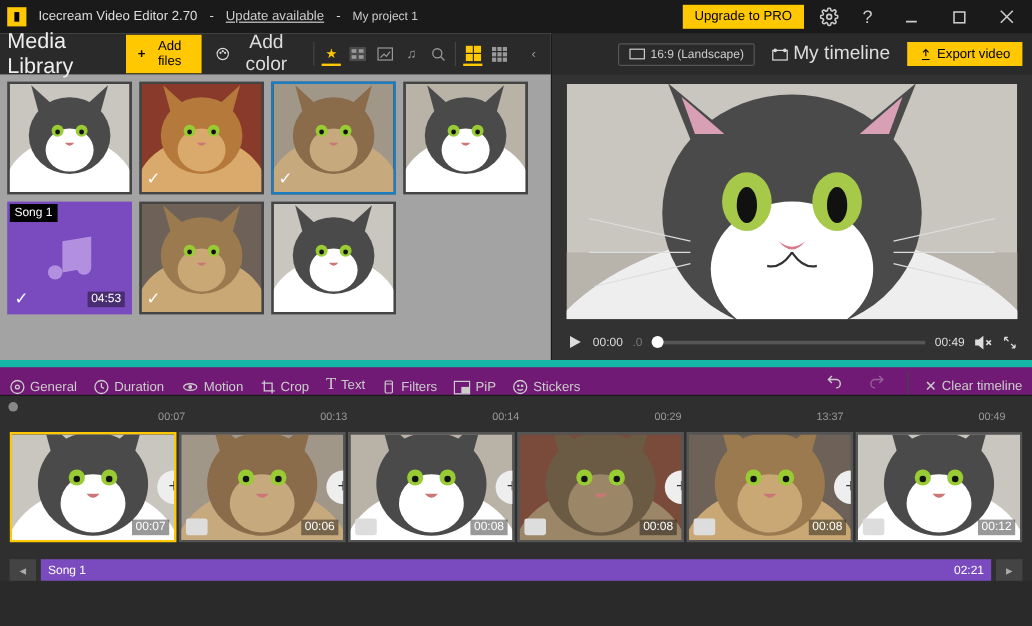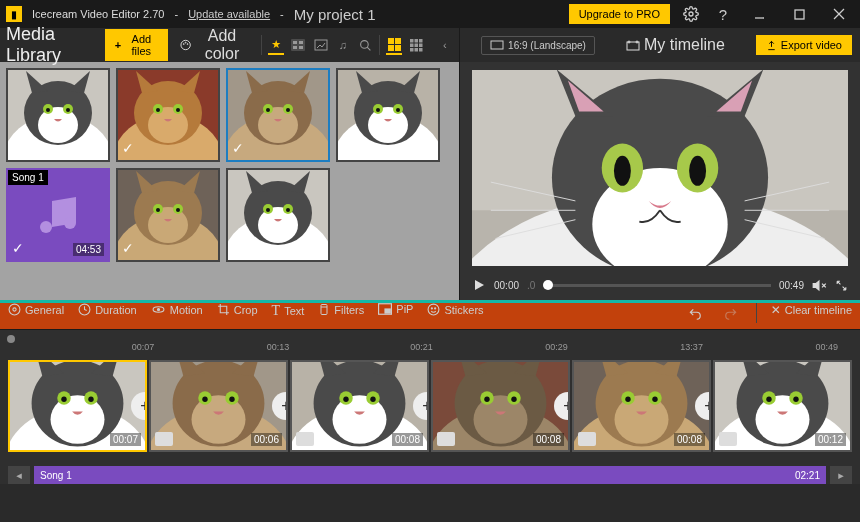--- a/index.html
+++ b/index.html
@@ -1,21 +1,21 @@
 <!DOCTYPE html>
 <html><head>
 <meta charset="utf-8">
 <style>
   *{box-sizing:border-box;margin:0;padding:0;font-family:"Segoe UI",Arial,sans-serif;user-select:none}
   body{background:#2a2a2a;color:#ddd;width:860px;height:522px;overflow:hidden;font-size:11px}
   .titlebar{height:28px;background:#1a1a1a;display:flex;align-items:center;padding:0 6px;gap:10px}
   .logo{width:16px;height:16px;background:#ffc800;display:flex;align-items:center;justify-content:center;color:#000;font-weight:bold;font-size:10px}
   .titlebar .appname{color:#ddd;font-size:11px}
   .titlebar .update{color:#ccc;text-decoration:underline;font-size:11px}
-  .titlebar .proj{color:#ccc;font-size:15px}
+  .titlebar .proj{color:#ccc;font-size:10px}
   .titlebar .spacer{flex:1}
   .btn-yellow{background:#ffc800;color:#000;border:none;padding:4px 10px;font-size:11px;display:flex;align-items:center;gap:4px;cursor:pointer}
   .iconbtn{width:22px;height:22px;display:flex;align-items:center;justify-content:center;color:#ccc;cursor:pointer}
   .winbtn{width:30px;height:24px;display:flex;align-items:center;justify-content:center;color:#ccc;cursor:pointer}
 
   .upper{display:flex;height:272px}
   .library{width:460px;background:#a3a3a3;display:flex;flex-direction:column;border-right:1px solid #1a1a1a}
   .lib-header{height:34px;display:flex;align-items:center;padding:0 6px;gap:6px;background:#2a2a2a}
   .lib-title{font-size:18px;color:#eee;font-weight:400;margin-right:4px}
   .btn-outline{background:transparent;color:#ddd;border:none;display:flex;align-items:center;gap:4px;font-size:16px;cursor:pointer;padding:4px 6px}
@@ -24,28 +24,28 @@
   .toolicon.active{color:#ffc800;border-bottom:2px solid #ffc800}
   .lib-grid{padding:6px;display:flex;flex-wrap:wrap;gap:6px;align-content:flex-start}
   .thumb{width:104px;height:94px;background:#444;position:relative;border:2px solid transparent;cursor:pointer;overflow:hidden}
   .thumb.sel{border-color:#1d7dc1}
   .check{position:absolute;left:4px;bottom:4px;color:#fff;font-size:14px}
   .dur{position:absolute;right:4px;bottom:4px;color:#fff;font-size:10px;background:rgba(0,0,0,.4);padding:1px 3px}
   .songlabel{position:absolute;left:0;top:0;background:#000;color:#fff;font-size:10px;padding:2px 4px}
   .audio-thumb{background:#7a4bbf;display:flex;align-items:center;justify-content:center}
 
   .preview{flex:1;background:#323232;display:flex;flex-direction:column}
-  .prev-bar{height:34px;display:flex;align-items:center;justify-content:flex-end;padding:0 8px;gap:25px;background:#2a2a2a}
+  .prev-bar{height:34px;display:flex;align-items:center;justify-content:flex-end;padding:0 8px;gap:8px;background:#2a2a2a}
   .pill{border:1px solid #555;padding:3px 8px;font-size:10px;color:#ccc;display:flex;align-items:center;gap:4px;cursor:pointer;border-radius:2px}
   .prev-video{flex:1;margin:8px 12px 4px;background:#000;display:flex;align-items:center;justify-content:center;position:relative;overflow:hidden}
   .playbar{height:30px;display:flex;align-items:center;padding:0 12px;gap:8px;color:#ddd;font-size:10px}
   .playbar .track{flex:1;height:3px;background:#555;position:relative}
   .playbar .knob{width:10px;height:10px;background:#fff;border-radius:50%;position:absolute;left:0;top:-4px}
 
-  .toolbar{height:30px;background:#c2410c;display:flex;align-items:flex-start;padding:0 8px;gap:14px;border-top:3px solid #14b8a6;border-bottom:1px solid #1a1a1a}
+  .toolbar{height:30px;background:#701a75;display:flex;align-items:flex-end;padding:0 8px;gap:14px;border-top:6px solid #14b8a6;border-bottom:1px solid #1a1a1a}
   .toolbar .tb{display:flex;align-items:center;gap:4px;color:#ccc;font-size:11px;cursor:pointer}
   .toolbar .spacer{flex:1}
 
   .timeline{background:#2f2f2f;padding:4px 8px 0}
   .ruler{display:flex;height:18px;position:relative;color:#999;font-size:9px}
   .ruler .tick{position:absolute;top:0;transform:translateX(-50%)}
   .clips{display:flex;gap:2px;height:92px;overflow:hidden}
   .clip{flex:1;min-width:0;background:#555;position:relative;border:2px solid transparent;overflow:hidden}
   .clip.sel{border-color:#ffc800}
   .clip .plus{position:absolute;right:-14px;top:50%;transform:translateY(-50%);width:28px;height:28px;border-radius:50%;background:#eee;color:#333;display:flex;align-items:center;justify-content:center;font-size:16px;z-index:2}
@@ -426,21 +426,21 @@
 
 <div class="timeline">
   <div style="position:relative;height:8px">
       <svg width="12" height="10" style="position:absolute;left:-2px">
         <circle cx="5" cy="5" r="4" fill="#888"></circle>
       </svg>
     </div>
   <div class="ruler" id="ruler">
       <span class="tick" style="left: 16%;">00:07</span>
       <span class="tick" style="left: 32%;">00:13</span>
-      <span class="tick" style="left: 49%;">00:21</span>
+      <span class="tick" style="left: 49%;">00:14</span>
       <span class="tick" style="left: 65%;">00:29</span>
       <span class="tick" style="left: 81%;">13:37</span>
       <span class="tick" style="left: 97%;">00:49</span>
     </div>
   <div class="clips" id="clips">
       <div class="clip sel">
         <svg viewBox="0 0 100 100" width="100%" height="100%" preserveAspectRatio="xMidYMid slice">
     <rect width="100" height="100" fill="#c9c6bf"></rect>
     <ellipse cx="50" cy="95" rx="55" ry="45" fill="#fff"></ellipse>
     <ellipse cx="50" cy="48" rx="34" ry="32" fill="#4a4a4a"></ellipse>

